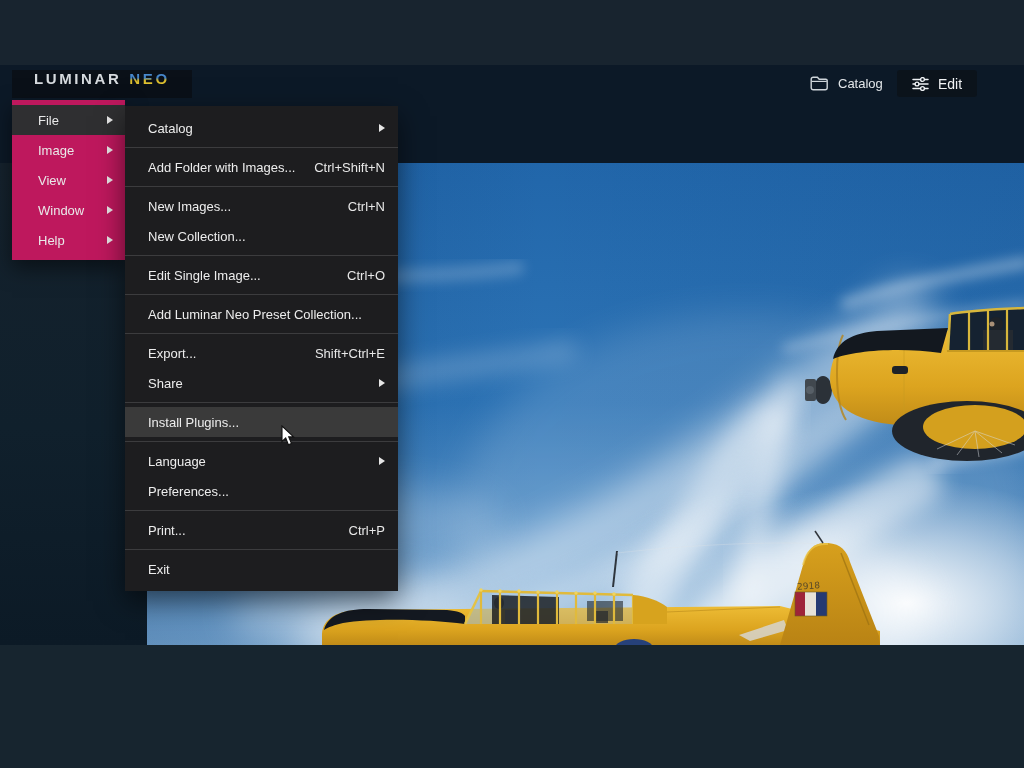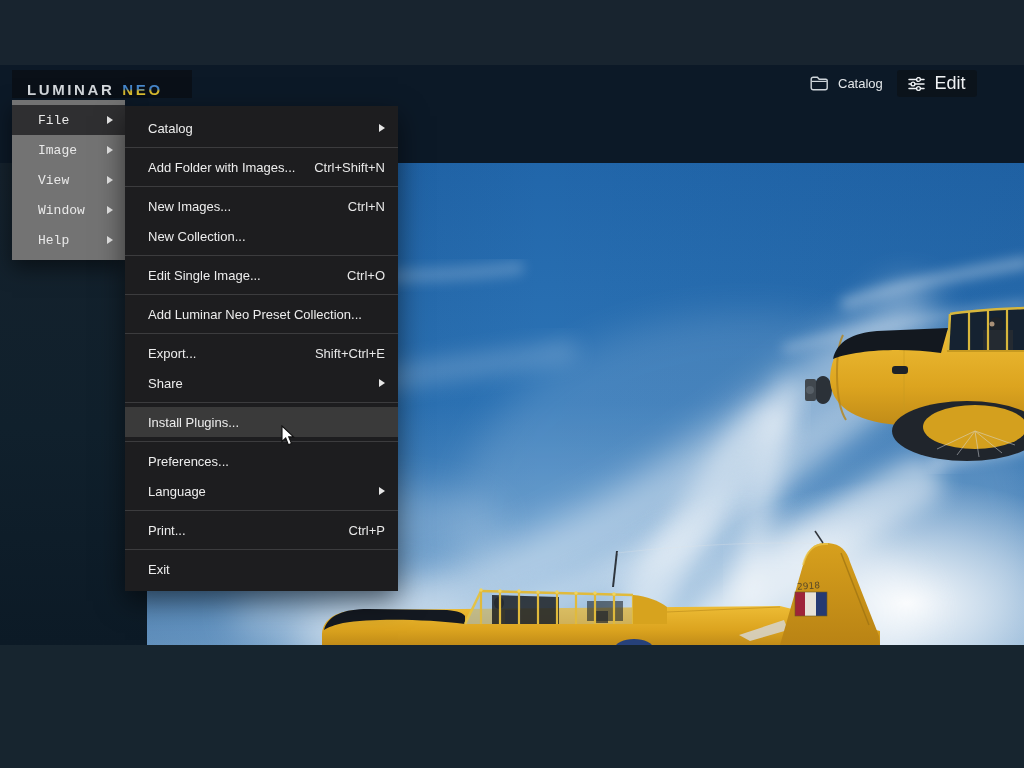--- a/index.html
+++ b/index.html
@@ -13,36 +13,36 @@
   .app-header{position:absolute;left:0;top:65px;width:1024px;height:98px;background:#0c1927;}
   .left-strip{position:absolute;left:0;top:163px;width:147px;height:482px;
     background:linear-gradient(180deg,#15222d 0%,#10202c 55%,#0c1a26 100%);}
   .bottom-band{position:absolute;left:0;top:645px;width:1024px;height:123px;background:#17252f;}
 
   .photo{position:absolute;left:147px;top:163px;width:877px;height:482px;}
   .photo svg{display:block;}
 
   
   .logo{position:absolute;left:12px;top:70px;width:180px;height:28px;background:#0a1018;
-    display:flex;align-items:flex-end;padding-left:15px;box-sizing:border-box;gap:8px;}
+    display:flex;align-items:flex-start;padding-left:22px;box-sizing:border-box;gap:8px;}
   .logo .luminar{color:#d6dade;font-weight:700;font-size:15px;letter-spacing:2.6px;}
   .logo .neo{font-weight:700;font-size:15px;letter-spacing:2.6px;
     background:linear-gradient(180deg,#5598dc 0%,#3f7fc4 46%,#d4b62c 60%,#eccf36 100%);
     -webkit-background-clip:text;background-clip:text;color:transparent;}
 
   
   .catalog-btn{position:absolute;left:806px;top:70px;height:27px;display:flex;align-items:center;
     gap:10px;color:#e3e7ea;font-size:13px;padding:0 4px;cursor:default;}
   .edit-btn{position:absolute;left:897px;top:70px;width:80px;height:27px;background:#0b131b;
     border-radius:3px;display:flex;align-items:center;justify-content:center;gap:9px;
-    color:#f0f2f4;font-size:18px;}
+    color:#f0f2f4;font-size:14px;}
 
   
-  .menubar{position:absolute;left:12px;top:100px;width:113px;background:#737373;
-    padding:5px 0;box-shadow:0 8px 20px rgba(0,0,0,.5);font-family:Liberation Mono, monospace;}
+  .menubar{position:absolute;left:12px;top:100px;width:113px;background:#be185d;
+    padding:5px 0;box-shadow:0 8px 20px rgba(0,0,0,.5);}
   .mb-row{height:30px;display:flex;align-items:center;padding:0 12px 0 26px;color:#e9e9e9;font-size:13px;}
   .mb-row.active{background:#2f2f31;}
 
   
   .file-menu{position:absolute;left:125px;top:106px;width:273px;background:#1d1d1f;
     padding:7px 0;box-shadow:0 10px 26px rgba(0,0,0,.55);box-sizing:border-box;}
   .fm-row{height:30px;display:flex;align-items:center;padding:0 13px 0 23px;color:#ededed;font-size:13px;}
   .fm-row.highlighted{background:#3a3a3a;}
   .sep{height:1px;background:#3c3c3e;margin:4px 0;}
   .shortcut{margin-left:auto;color:#e8e8e8;text-align:center;}
@@ -312,25 +312,25 @@
       <div class="fm-row">
         <span class="lbl">Share</span>
         <span class="arrow"></span>
       </div>
       <div class="sep"></div>
       <div class="fm-row highlighted">
         <span class="lbl">Install Plugins...</span>
       </div>
       <div class="sep"></div>
       <div class="fm-row">
+        <span class="lbl">Language</span>
+        <span class="arrow"></span>
+      </div>
+      <div class="fm-row">
         <span class="lbl">Preferences...</span>
-      </div>
-      <div class="fm-row">
-        <span class="lbl">Language</span>
-        <span class="arrow"></span>
       </div>
       <div class="sep"></div>
       <div class="fm-row">
         <span class="lbl">Print...</span>
         <span class="shortcut">Ctrl+P</span>
       </div>
       <div class="sep"></div>
       <div class="fm-row">
         <span class="lbl">Exit</span>
       </div>

